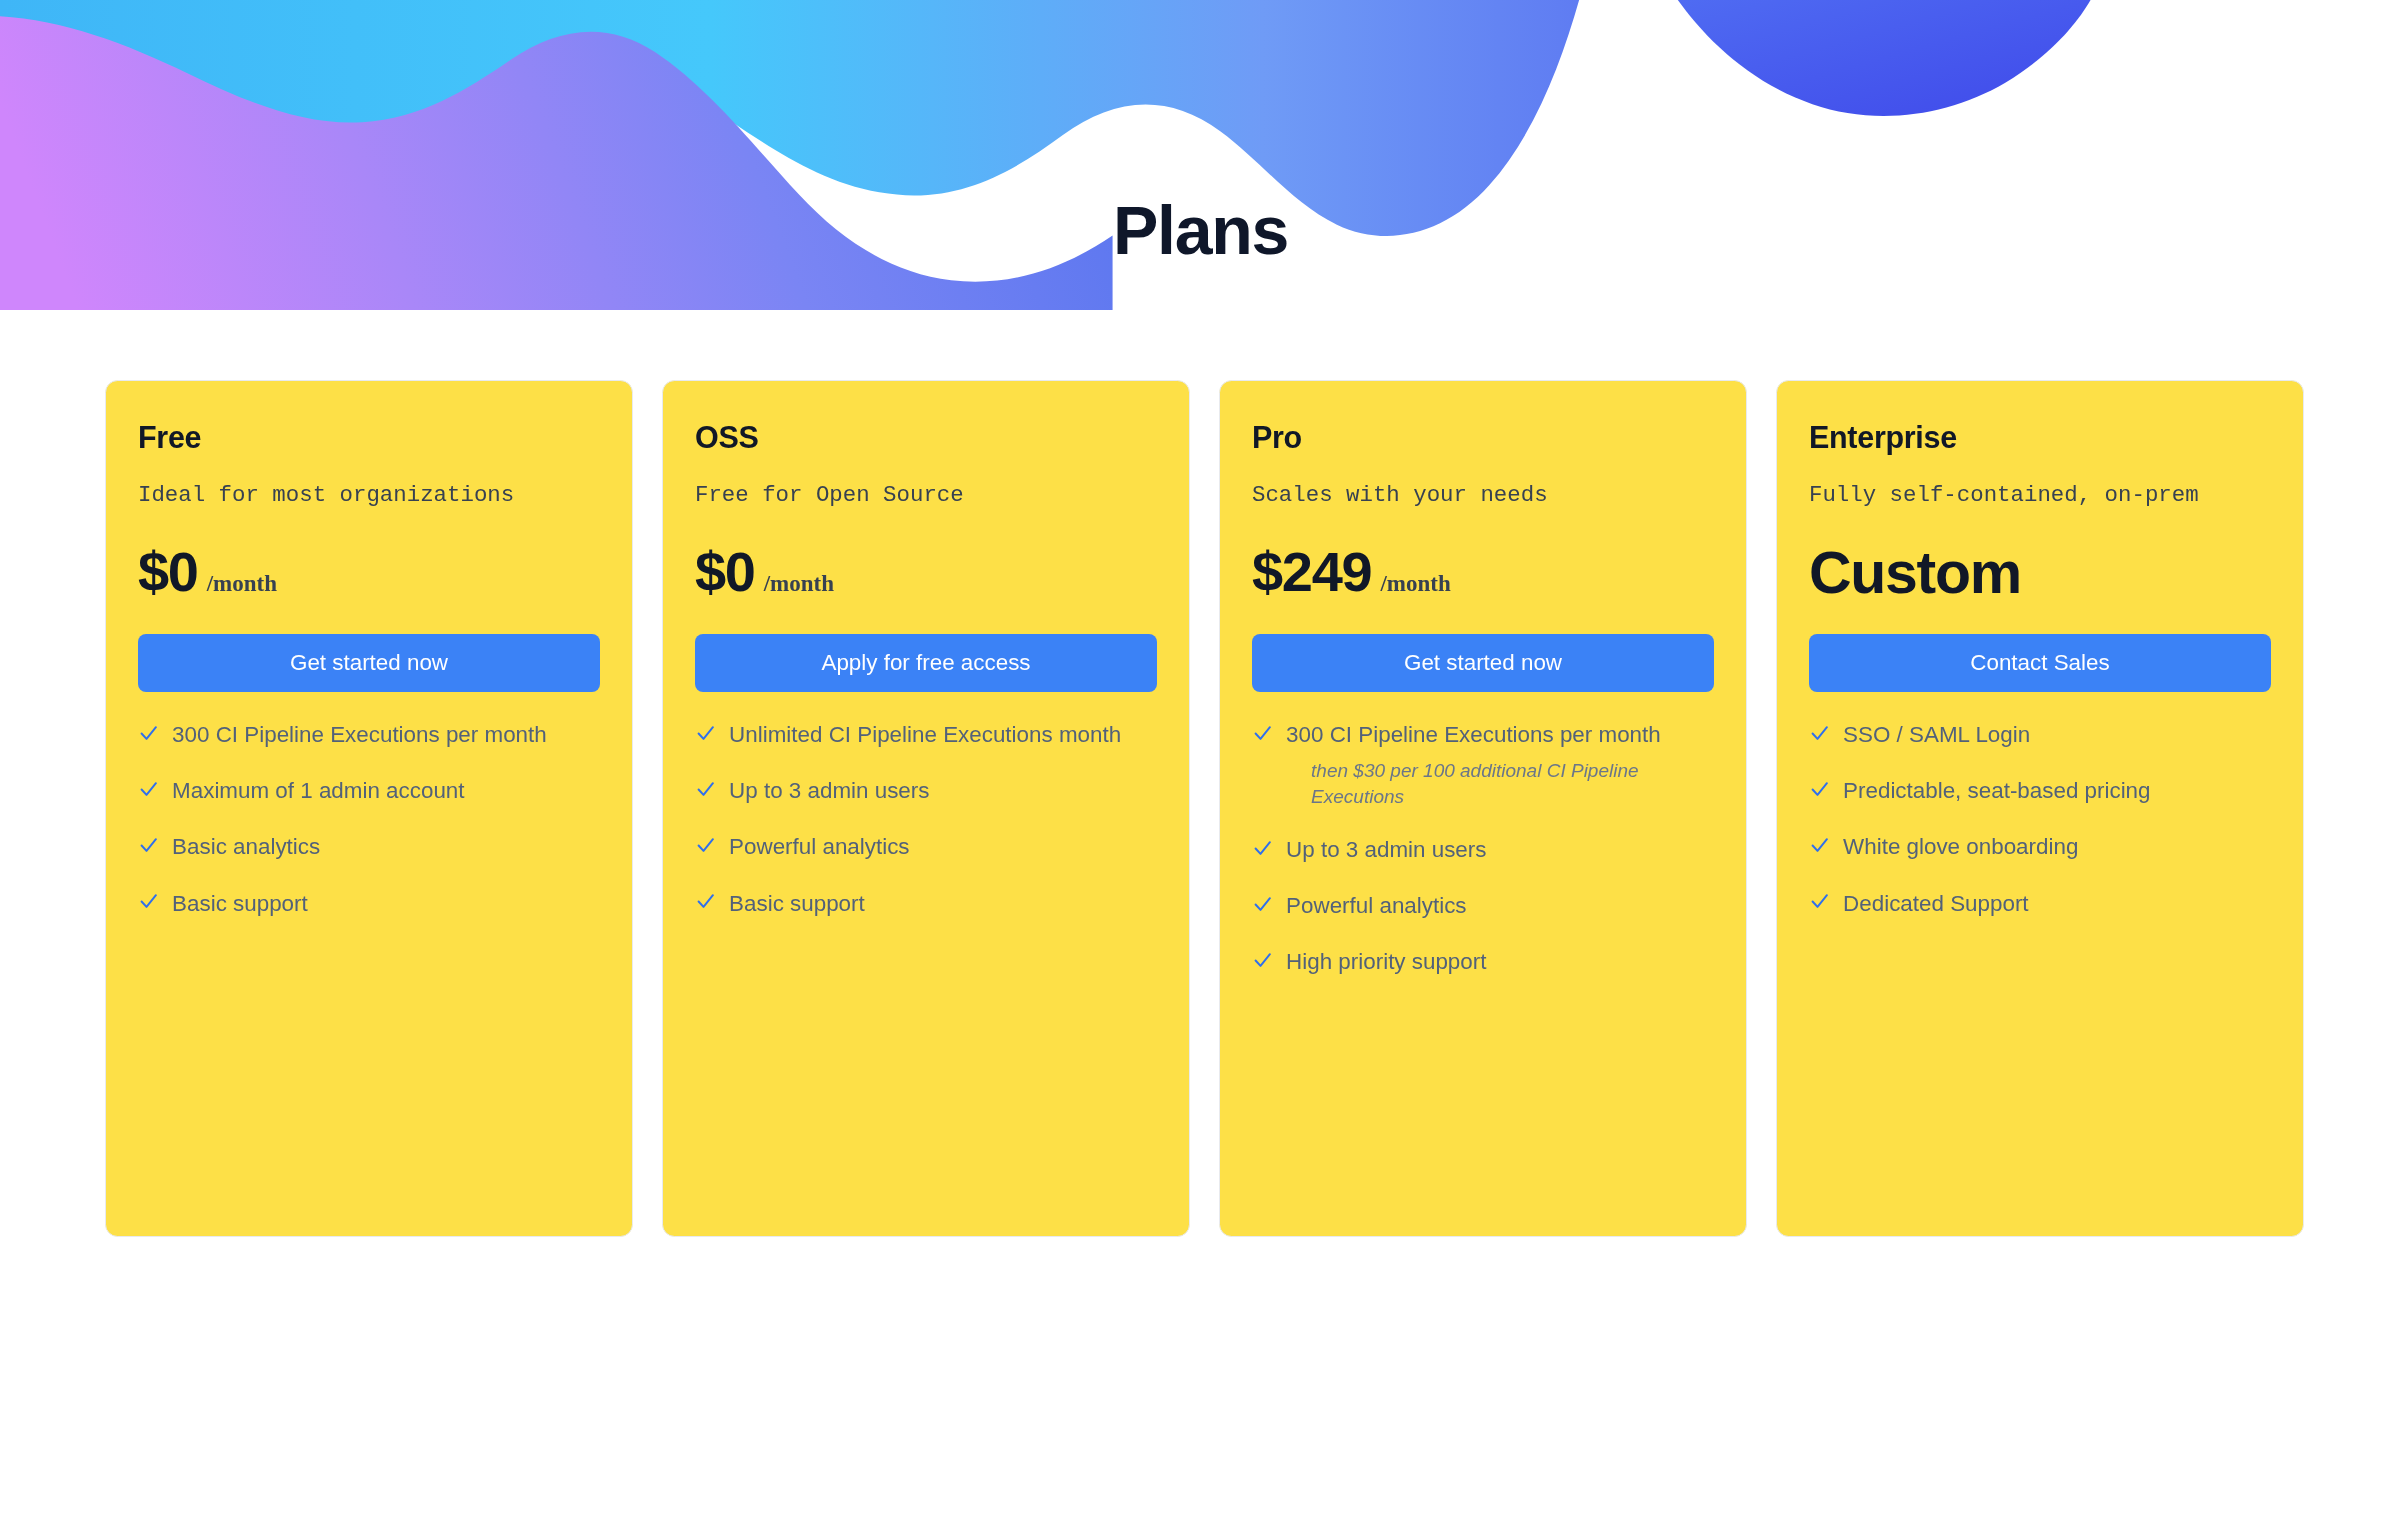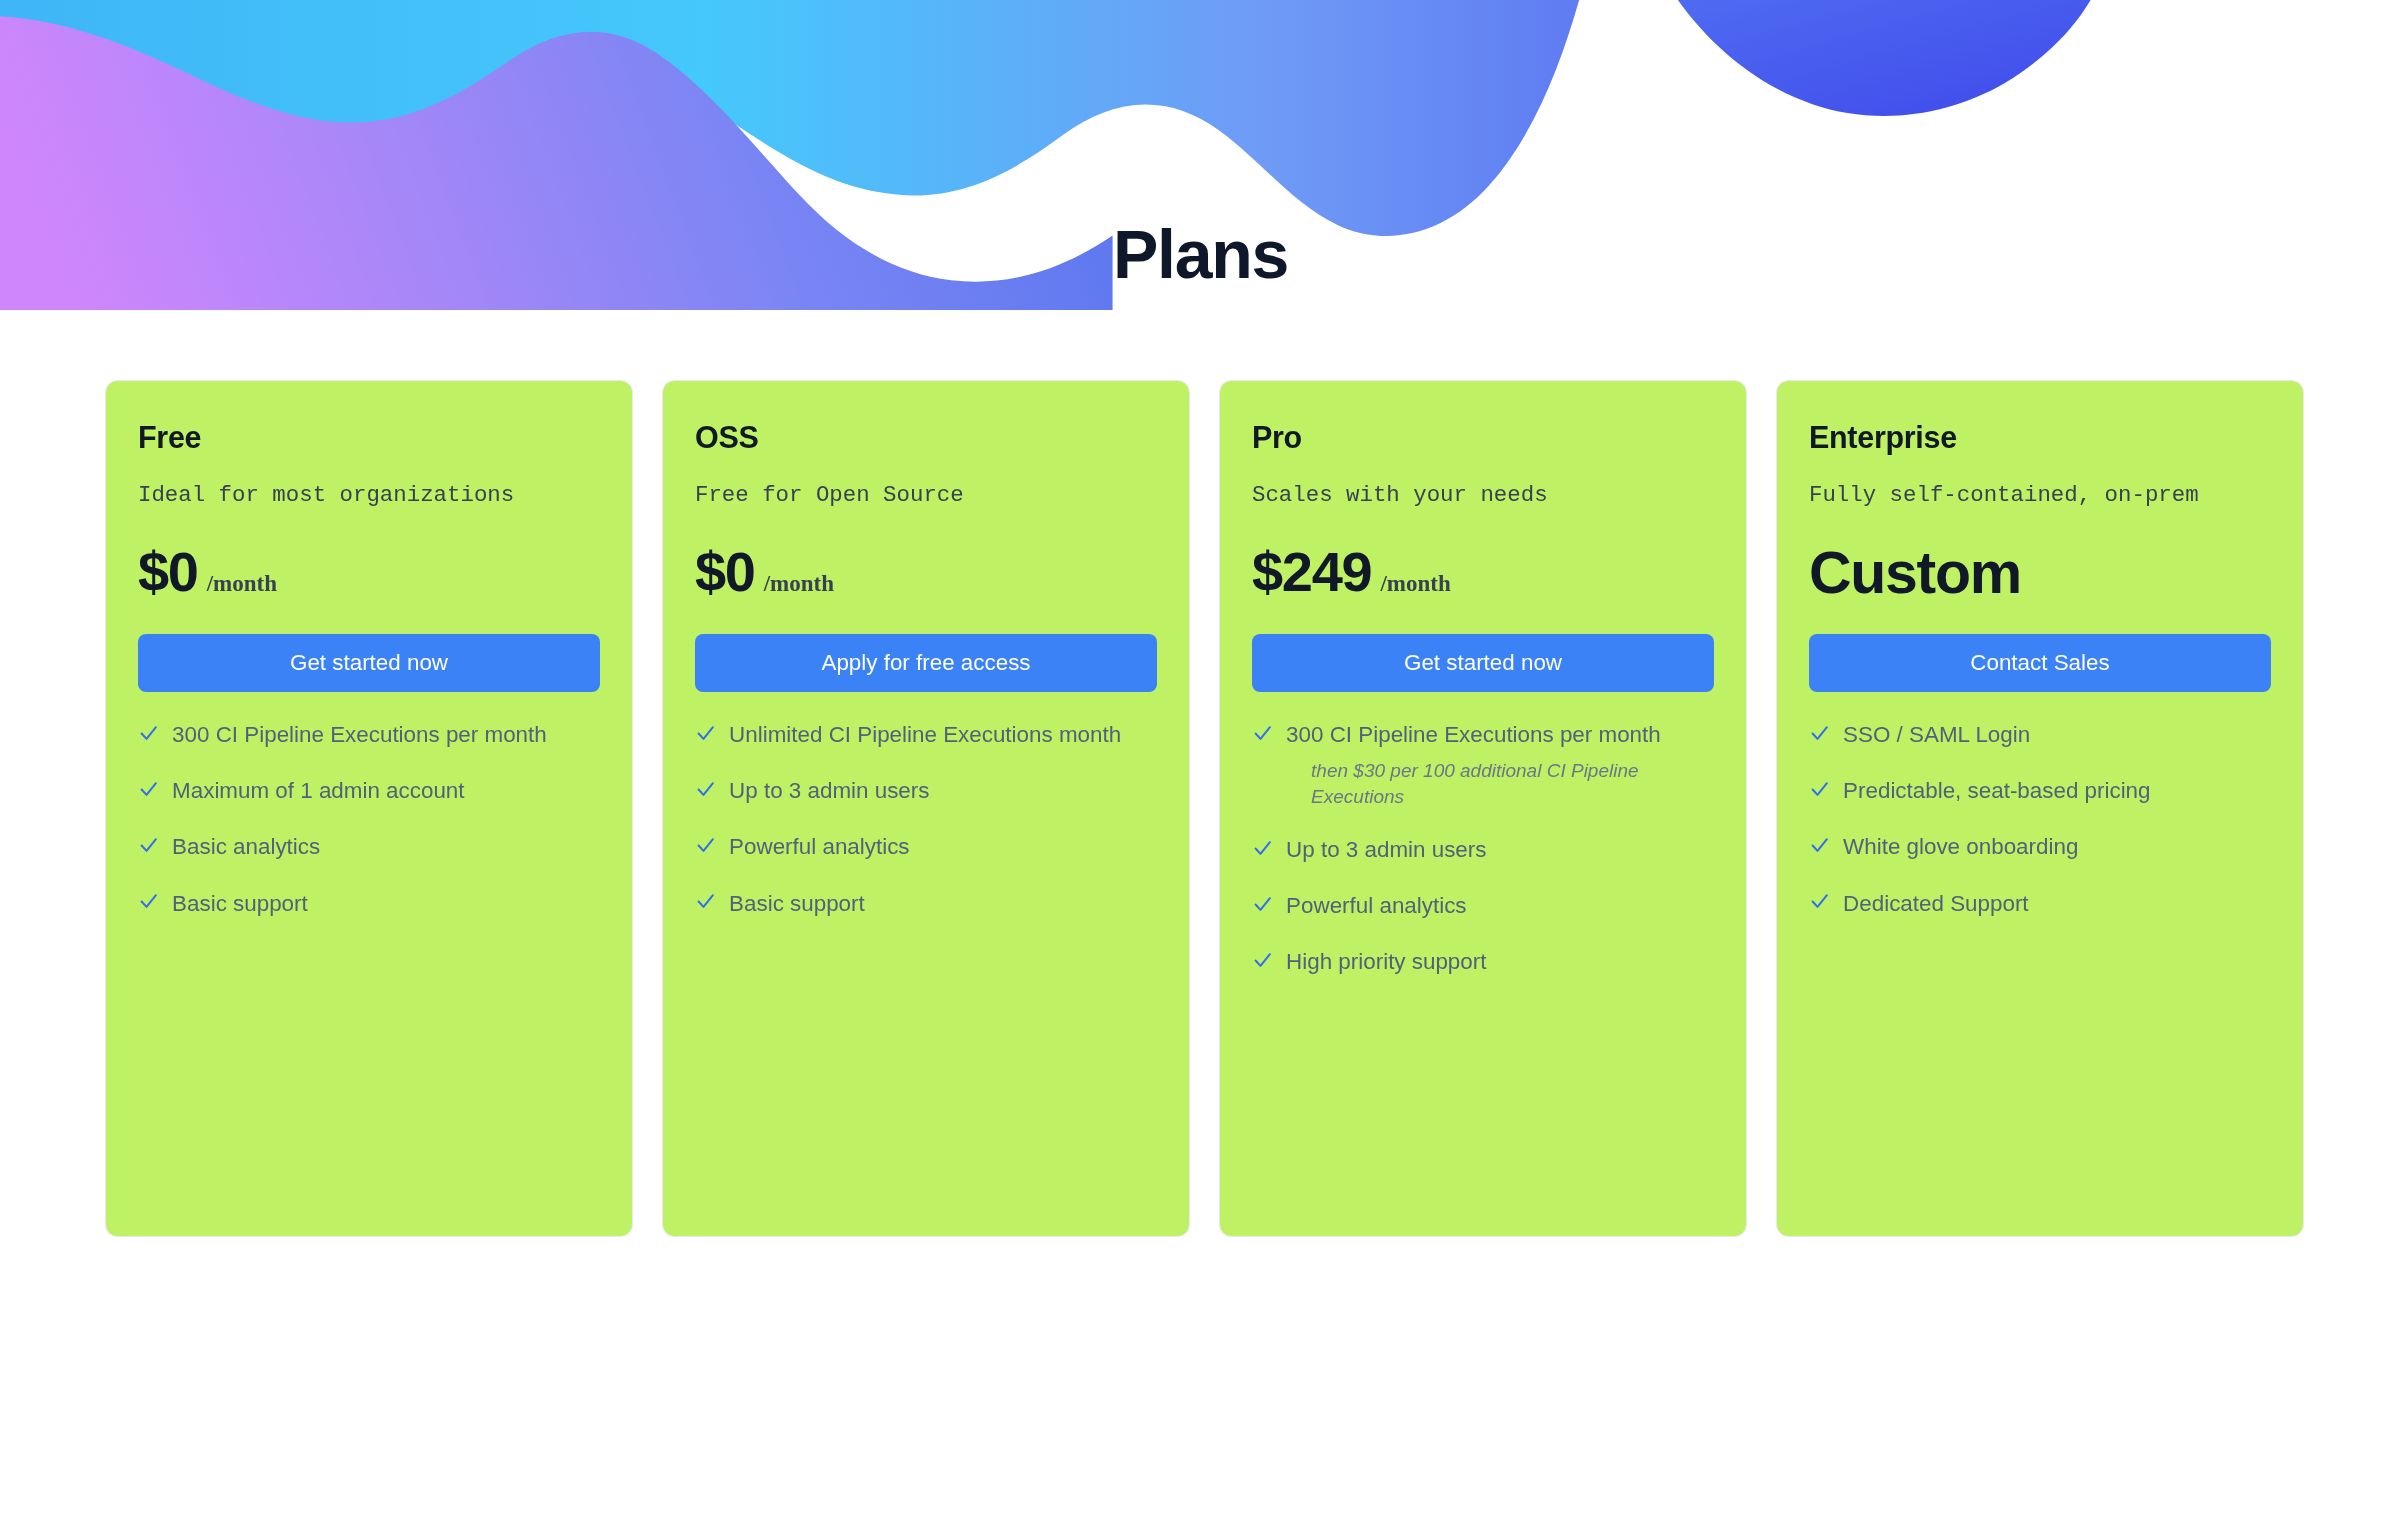--- a/index.html
+++ b/index.html
@@ -26,21 +26,21 @@
     width: 2401px;
     height: 310px;
     overflow: hidden;
     pointer-events: none;
   }
   .wave-wrap svg { display: block; width: 2401px; height: 310px; }
 
   
   .page-title {
     position: absolute;
-    top: 220px;
+    top: 196px;
     left: 0;
     width: 2401px;
     text-align: center;
     font-size: 68px;
     font-weight: 700;
     letter-spacing: -1.3px;
     color: #0f172a;
     line-height: 1;
   }
 
@@ -50,21 +50,21 @@
     top: 380px;
     left: 105px;
     width: 2199px;
     display: flex;
     gap: 29px;
   }
 
   .card {
     flex: 1 1 0;
     min-width: 0;
-    background: #bef264;
+    background: #fde047;
     border: 1.3px solid #e8eaee;
     border-radius: 12.6px;
     padding: 39px 32px 36px 32px;
     min-height: 857px;
     display: flex;
     flex-direction: column;
   }
 
   .card-name {
     font-size: 30.5px;

